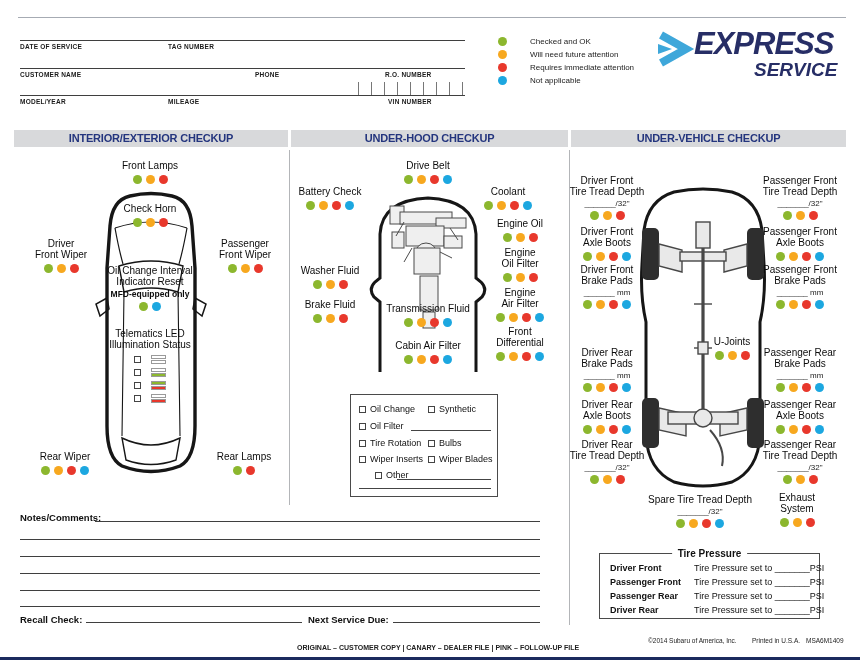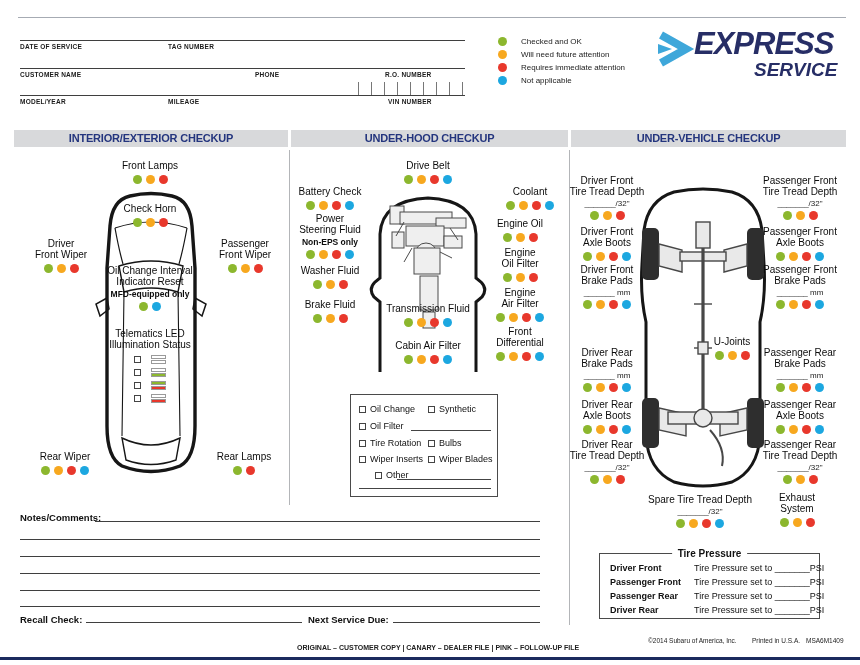--- a/index.html
+++ b/index.html
@@ -4,21 +4,21 @@
 <style>
   * { margin:0; padding:0; box-sizing:border-box; }
   html,body { background:#ffffff; }
   body { font-family:"Liberation Sans","DejaVu Sans",sans-serif; color:#111; }
   .page { position:relative; width:860px; height:665px; background:#fff; overflow:hidden; }
   .abs { position:absolute; }
   .hline { position:absolute; height:1px; background:#3f3f3f; }
   .vdiv { position:absolute; width:1px; background:#b3b5b8; }
   .flabel { position:absolute; font-size:6.5px; font-weight:bold; color:#1a1a1a; letter-spacing:.25px; white-space:nowrap; }
   .vin-tick { position:absolute; width:1px; height:13px; background:#777; }
-  .legend-row { position:absolute; display:flex; align-items:center; gap:14px;text-align:right; }
+  .legend-row { position:absolute; display:flex; align-items:center; gap:23px;text-align:right; }
   .legend-dot { width:9px; height:9px; border-radius:50%; flex:0 0 auto; }
   .legend-label { font-size:8px; color:#222; white-space:nowrap; }
   .logo-express { position:absolute; font-style:italic; font-weight:bold; color:#272e66; letter-spacing:-1px; font-size:31px; line-height:30px; white-space:nowrap; }
   .logo-service { position:absolute; font-style:italic; font-weight:bold; color:#272e66; font-size:19px; line-height:19px; white-space:nowrap; }
   .sec-header { position:absolute; top:130px; height:17px; background:#d8d9db; color:#24357e; font-weight:bold; font-size:11px; text-align:center; line-height:17px; letter-spacing:-.2px; }
   .item { position:absolute; text-align:center; }
   .item-label { font-size:10px; color:#0c0c0c; line-height:1.08; white-space:pre-line; }
   .item-note { font-size:8.5px; font-weight:bold; color:#0c0c0c; margin-top:1px; }
   .blank { font-size:8px; color:#222; margin-top:1px; white-space:nowrap; }
   .dots { display:flex; justify-content:center; gap:4px; margin-top:3px; }
@@ -240,48 +240,37 @@
   </div>
   <div class="item" style="left:284px;top:187px;width:92px">
     <div class="item-label">Battery Check</div>
     <div class="dots">
         <span class="dot" style="background: rgb(140, 183, 46);"></span>
         <span class="dot" style="background: rgb(247, 168, 31);"></span>
         <span class="dot" style="background: rgb(232, 56, 44);"></span>
         <span class="dot" style="background: rgb(28, 167, 224);"></span>
       </div>
   </div>
-  <div class="item" style="left:284px;top:214px;width:92px">
-    <div class="item-label">Power
-Steering Fluid</div>
-    <div class="item-note">Non-EPS only</div>
-    <div class="dots">
-        <span class="dot" style="background: rgb(140, 183, 46);"></span>
-        <span class="dot" style="background: rgb(247, 168, 31);"></span>
-        <span class="dot" style="background: rgb(232, 56, 44);"></span>
-        <span class="dot" style="background: rgb(28, 167, 224);"></span>
-      </div>
-  </div>
   <div class="item" style="left:284px;top:266px;width:92px">
     <div class="item-label">Washer Fluid</div>
     <div class="dots">
         <span class="dot" style="background: rgb(140, 183, 46);"></span>
         <span class="dot" style="background: rgb(247, 168, 31);"></span>
         <span class="dot" style="background: rgb(232, 56, 44);"></span>
       </div>
   </div>
   <div class="item" style="left:284px;top:300px;width:92px">
     <div class="item-label">Brake Fluid</div>
     <div class="dots">
         <span class="dot" style="background: rgb(140, 183, 46);"></span>
         <span class="dot" style="background: rgb(247, 168, 31);"></span>
         <span class="dot" style="background: rgb(232, 56, 44);"></span>
       </div>
   </div>
-  <div class="item" style="left:484px;top:187px;width:92px">
+  <div class="item" style="left:462px;top:187px;width:92px">
     <div class="item-label">Coolant</div>
     <div class="dots">
         <span class="dot" style="background: rgb(140, 183, 46);"></span>
         <span class="dot" style="background: rgb(247, 168, 31);"></span>
         <span class="dot" style="background: rgb(232, 56, 44);"></span>
         <span class="dot" style="background: rgb(28, 167, 224);"></span>
       </div>
   </div>
   <div class="item" style="left:474px;top:219px;width:92px">
     <div class="item-label">Engine Oil</div>

